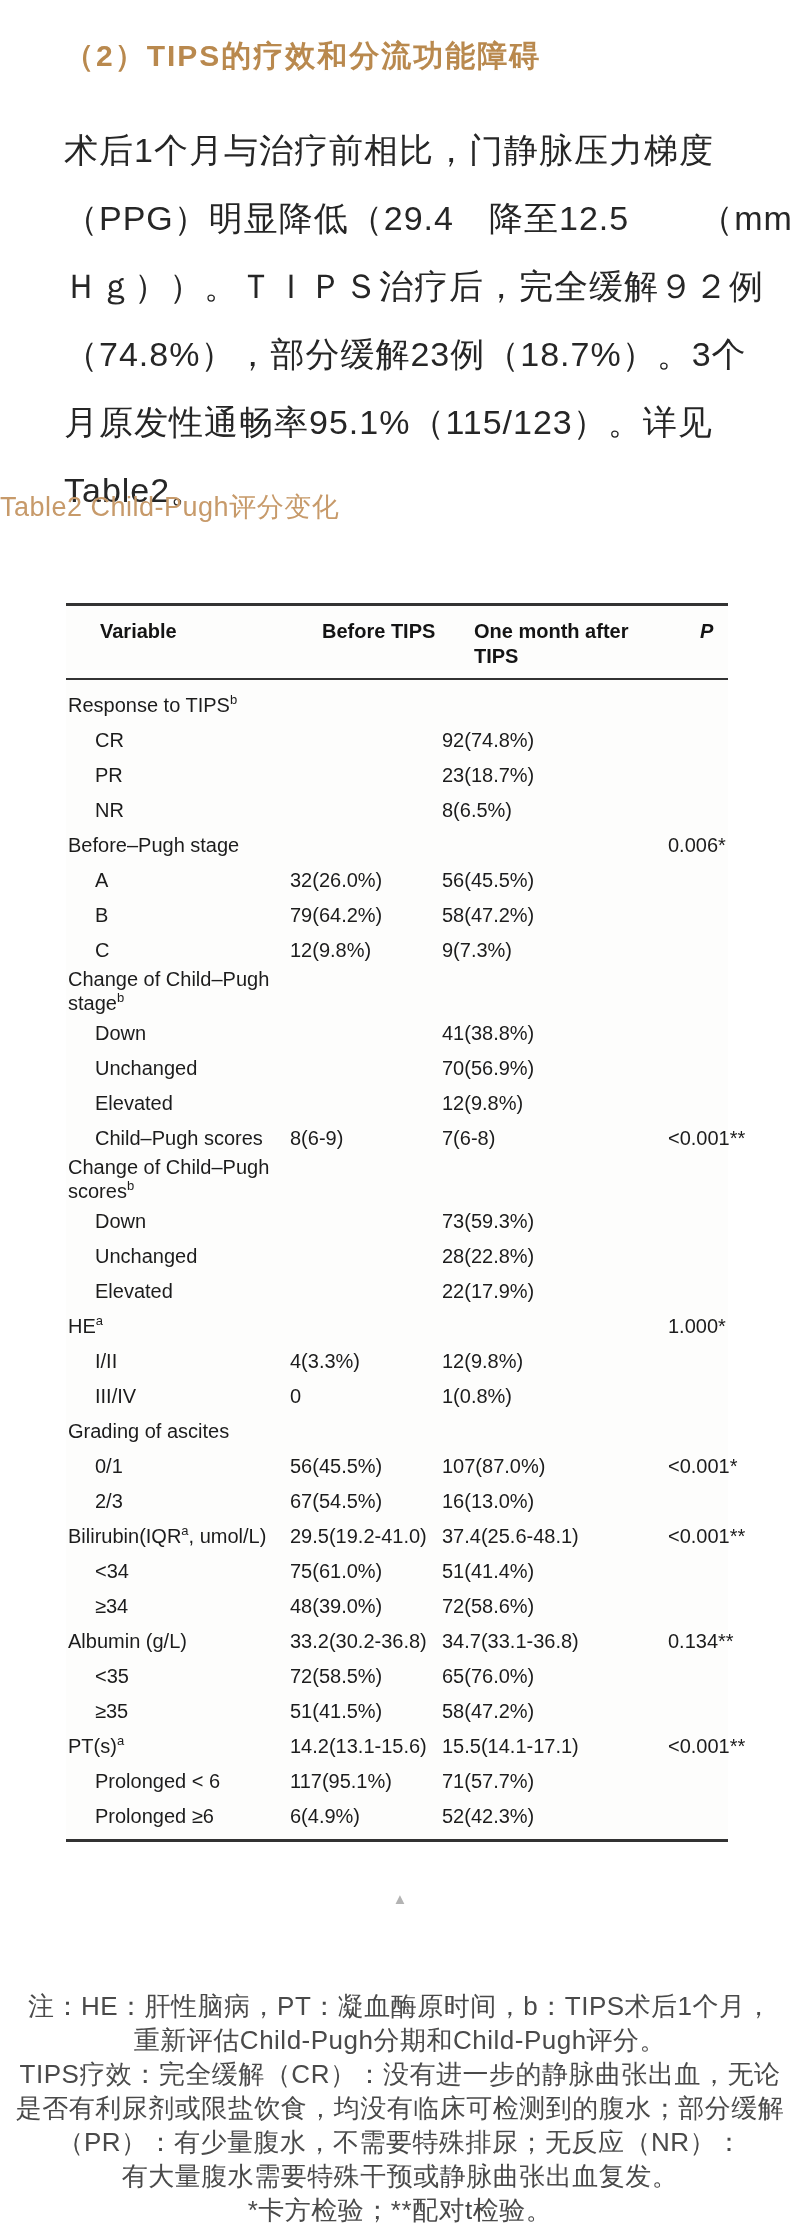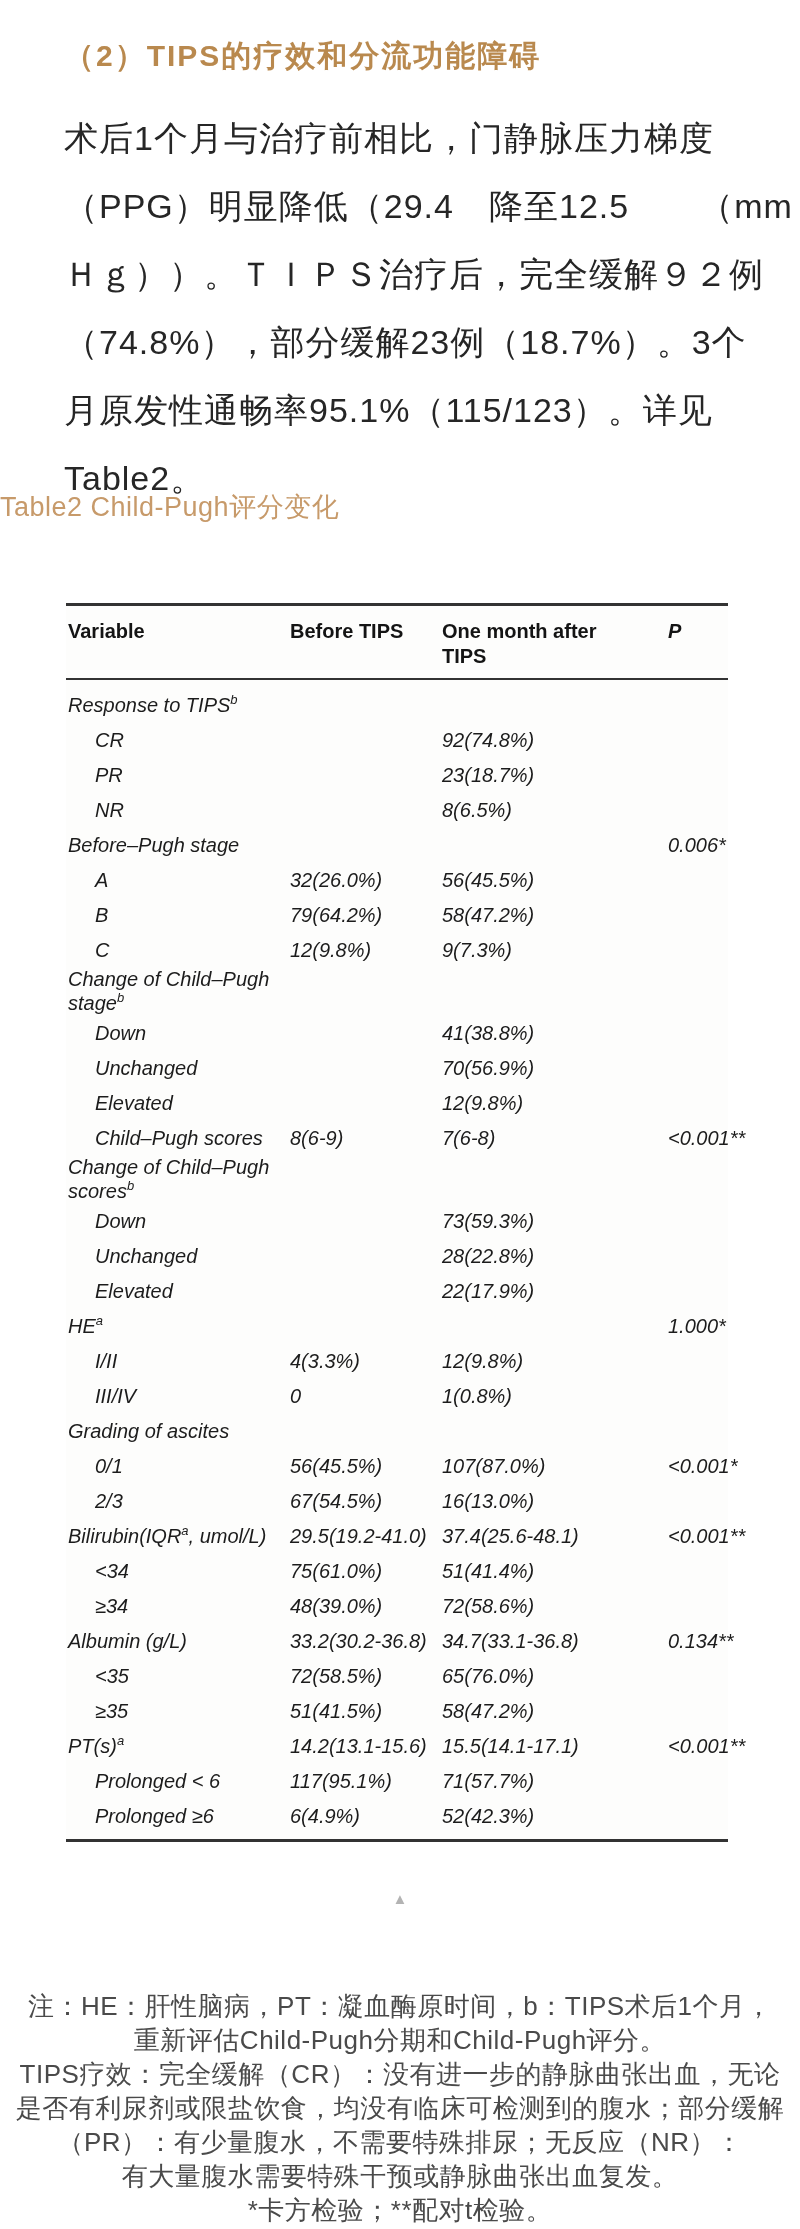--- a/index.html
+++ b/index.html
@@ -13,46 +13,46 @@
   }
   html,body{margin:0;padding:0;background:#ffffff;}
   body{width:800px;font-family:"Liberation Sans","DejaVu Sans",sans-serif;}
   .page{position:relative;width:800px;height:2229px;background:#ffffff;overflow:hidden;}
 
   .heading{
     position:absolute;left:64px;top:36px;margin:0;
     font-size:30px;font-weight:bold;color:var(--gold1);letter-spacing:2px;
   }
 
-  .paragraph{position:absolute;left:64px;top:104px;width:700px;}
+  .paragraph{position:absolute;left:64px;top:116px;width:700px;}
   .paragraph .line{
     height:68px;line-height:68px;font-size:34px;color:var(--body-text);
     white-space:pre;letter-spacing:1px;
   }
 
   .table-title{
     position:absolute;left:0;top:489px;width:100%;text-align:left;
     font-size:27px;color:var(--gold2);letter-spacing:0.5px;
   }
 
   .datatable{position:absolute;left:66px;top:603px;width:662px;background:#fdfdfc;}
   .thead{
     display:grid;grid-template-columns:222px 152px 226px 1fr;
     border-top:3px solid var(--rule);border-bottom:2px solid var(--rule);
     padding:13px 0 9px 2px;align-items:start;
   }
-  .th{font-weight:bold;font-size:20px;line-height:25px;color:#141414;}
+  .th{font-weight:bold;font-size:20px;line-height:25px;color:#141414;margin-left:32px;}
   .th-after{max-width:165px;}
   .th-p{font-style:italic;}
 
   .tbody{border-bottom:3px solid var(--rule);padding:7px 0 6px;}
   .row{
     display:grid;grid-template-columns:222px 152px 226px 1fr;
     min-height:35px;align-items:center;padding-left:2px;
-    font-size:20px;color:var(--table-text);font-style:italic;
+    font-size:20px;color:var(--table-text);
   }
   .cell{line-height:24px;}
   .label.indent{padding-left:27px;}
   .label sup{font-size:13px;line-height:0;}
   .pcell{white-space:nowrap;}
 
   .collapse{
     position:absolute;left:0;top:1890px;width:100%;text-align:center;
     font-size:15px;color:var(--tri);cursor:pointer;
   }

